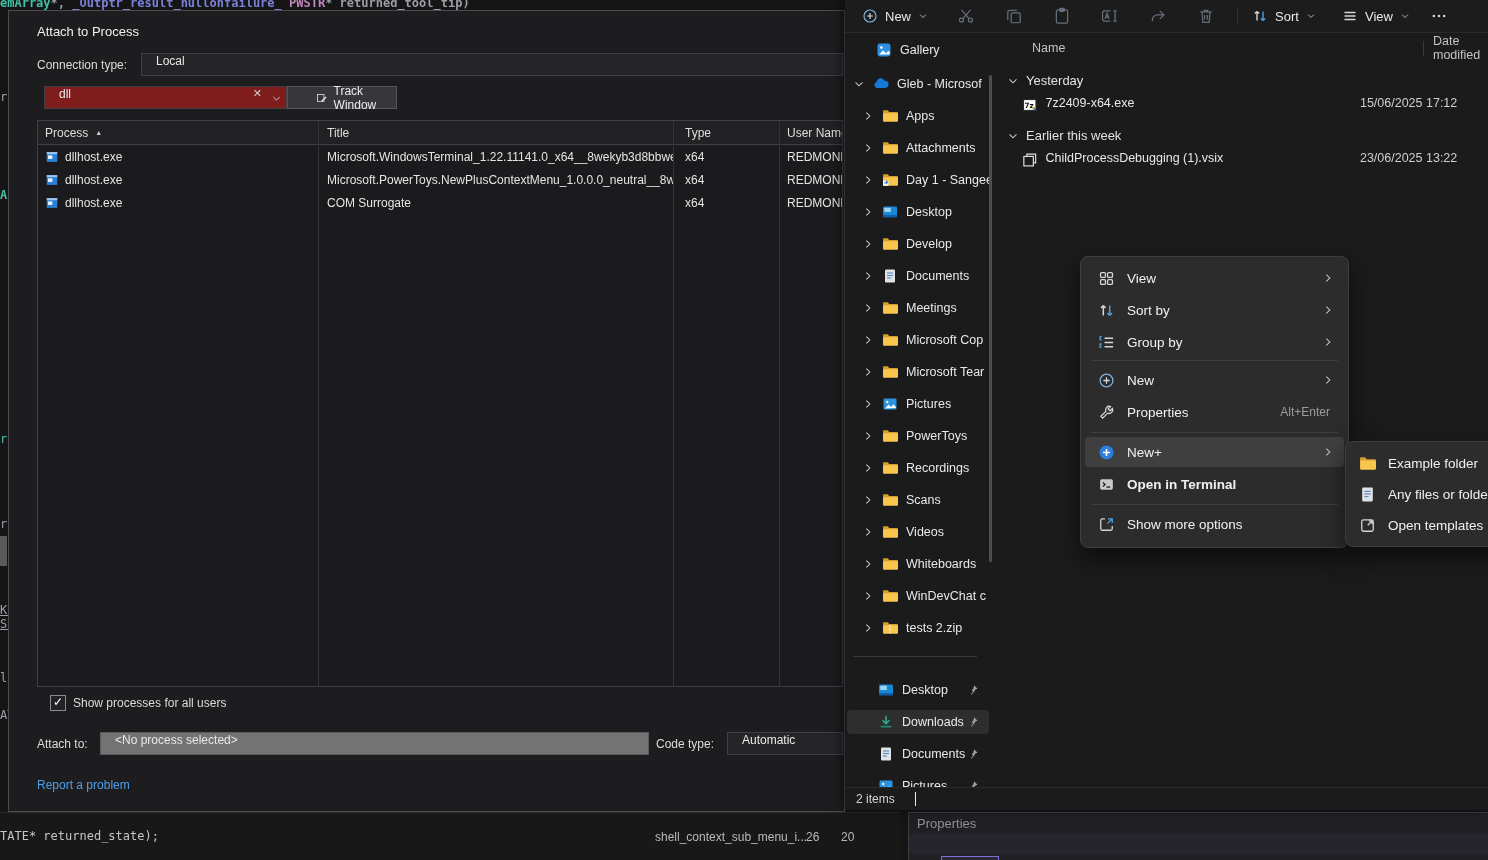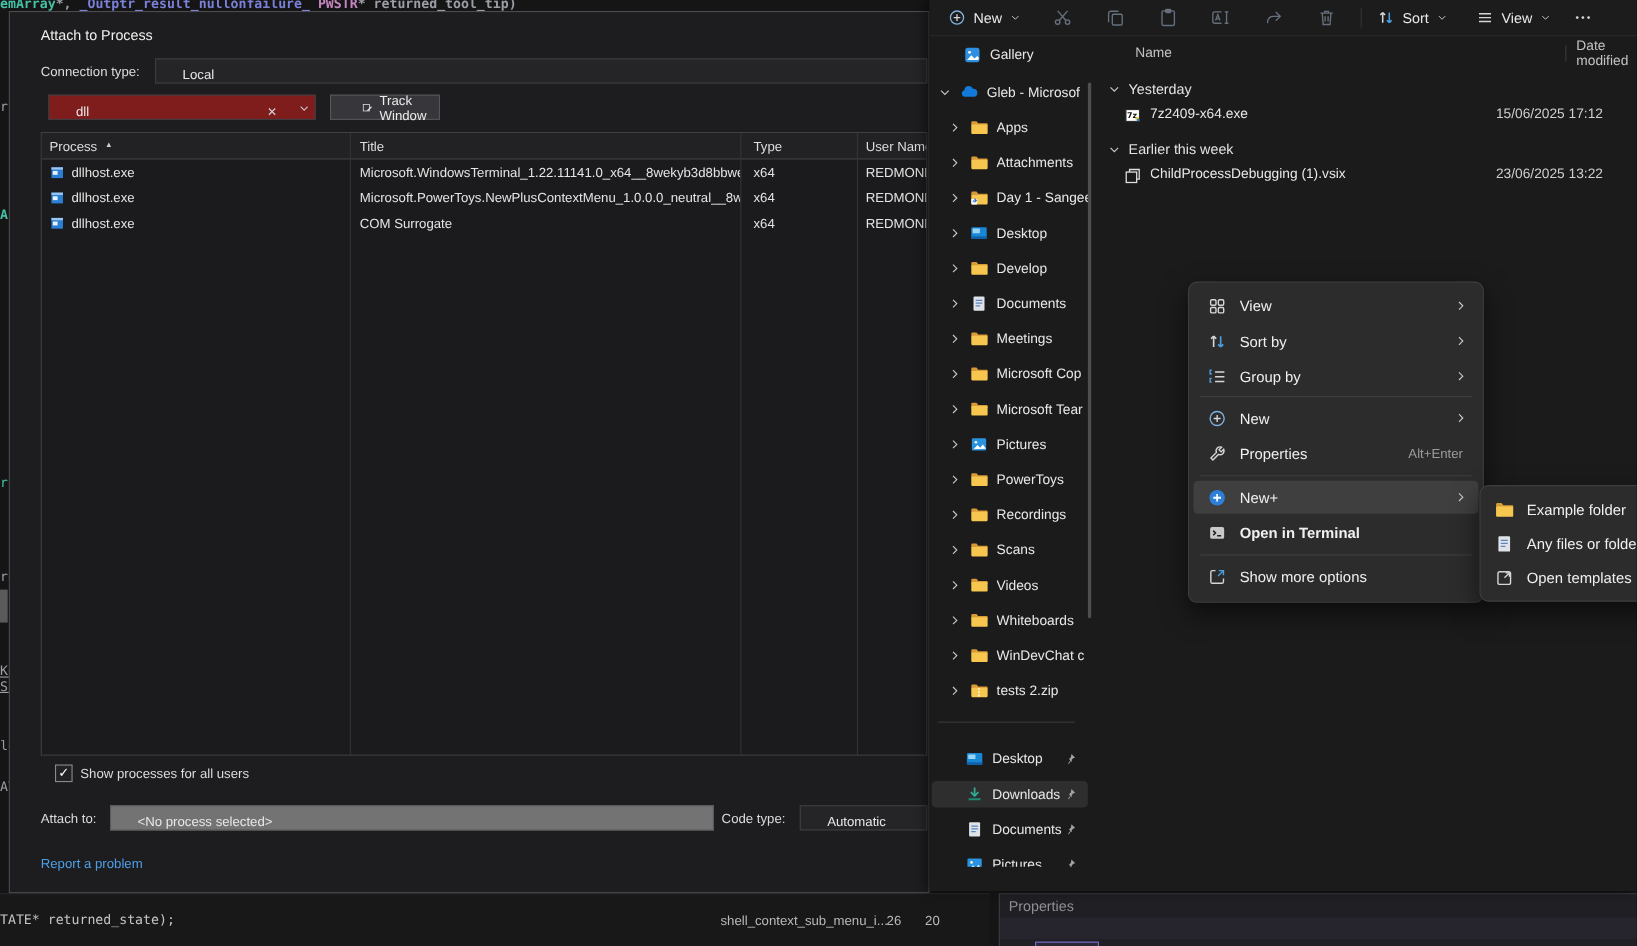--- a/index.html
+++ b/index.html
@@ -15,22 +15,22 @@
   .c-teal{color:#43c1a6}.c-gray{color:#9b9ea5}.c-purple{color:#7b80d8}.c-magenta{color:#c586c0}
   .frag{position:absolute;left:0;font-family:"DejaVu Sans Mono",monospace;font-size:12px;}
   .vs-bottom{position:absolute;left:0;top:812px;width:900px;height:48px;background:#181818;border-top:1px solid #2a2a2a;}
   .vs-props{position:absolute;left:908px;top:812px;width:580px;height:48px;background:#201f24;
     border-top:1px solid #3c3c41;border-left:1px solid #3c3c41;z-index:1;}
 
   
   .dlg{position:absolute;left:8px;top:10px;width:835px;height:800px;background:#1d1d1f;
     border:1px solid #4b4b50;z-index:1;font-size:12px;color:#dcdcdc;}
   .dlg-label{position:absolute;white-space:nowrap;}
-  .field{position:absolute;background:#252528;border:1px solid #3f3f44;display:flex;align-items:flex-end;
-    padding:0 24px;box-sizing:border-box;color:#e8e8e8;white-space:nowrap;overflow:hidden;}
+  .field{position:absolute;background:#252528;border:1px solid #3f3f44;display:flex;align-items:flex-start;
+    padding:0 14px;box-sizing:border-box;color:#e8e8e8;white-space:nowrap;overflow:hidden;}
   .btn{position:absolute;background:#37373b;border:1px solid #55555a;display:flex;align-items:center;
     justify-content:center;gap:6px;box-sizing:border-box;color:#ececec;}
   .ptable{position:absolute;left:28px;top:109px;width:806px;height:567px;border:1px solid #3f3f44;
     background:#1b1b1d;box-sizing:border-box;}
   .ptable .thead{display:flex;height:23px;border-bottom:1px solid #3f3f44;background:#222225;color:#dedede;}
   .ptable .trow{display:flex;height:23px;align-items:center;color:#e4e4e4;}
   .col-process{width:280px;display:flex;align-items:center;padding-left:7px;box-sizing:border-box;overflow:hidden;}
   .col-title{width:355px;padding-left:9px;box-sizing:border-box;overflow:hidden;white-space:nowrap;}
   .col-type{width:106px;padding-left:12px;box-sizing:border-box;}
   .col-user{flex:1;padding-left:8px;box-sizing:border-box;overflow:hidden;white-space:nowrap;}
@@ -257,21 +257,21 @@
     </div>
 
     <div class="field" style="left:35px;top:75px;width:243px;height:23px;background:#7f1d1d;">
       <span style="flex:1;">dll</span>
       <span style="color:#cfcfcf;font-size:11px;margin-right:10px;">✕</span>
       <svg class="abs" style="right:4px;top:6px;width:11px;height:11px;">
           <use href="#s-chevd"></use>
         </svg>
     </div>
 
-    <div class="btn" style="left:291px;top:75px;width:100px;height:23px;padding-left:28px;">
+    <div class="btn" style="left:278px;top:75px;width:110px;height:23px;padding-left:28px;">
       <svg style="width:14px;height:14px;">
           <use href="#s-trackwin"></use>
         </svg>
       <span>Track Window</span>
     </div>
 
     <div class="ptable">
       <div class="thead">
         <div class="col-process">
           <span>Process</span>
@@ -652,20 +652,24 @@
       <div class="file-row" style="top:118px;">
         <svg style="width:18px;height:18px;margin-left:19px;">
             <use href="#s-vsix"></use>
           </svg>
         <span style="margin-left:8px;width:365px;overflow:hidden;white-space:nowrap;">ChildProcessDebugging (1).vsix</span>
         <span style="width:144px;color:#cfcfcf;">23/06/2025 13:22</span>
         <span style="flex:1;color:#cfcfcf;overflow:hidden;white-space:nowrap;">Microsoft Vi</span>
       </div>
     </div>
 
+    <div class="statusbar">
+      <span style="margin-left:11px;">2 items</span>
+      <span style="margin-left:20px;width:1.5px;height:14px;background:#e8e8e8;display:inline-block;"></span>
+    </div>
   </div>
 
   <div class="cmenu" style="left:1080px;top:256px;width:267px;height:290px;">
     <div class="mi" style="top:6px;">
       <svg class="micon">
           <use href="#s-grid"></use>
         </svg>
       <span class="mlabel">View</span>
       <svg class="mchev">
           <use href="#s-chevr"></use>

